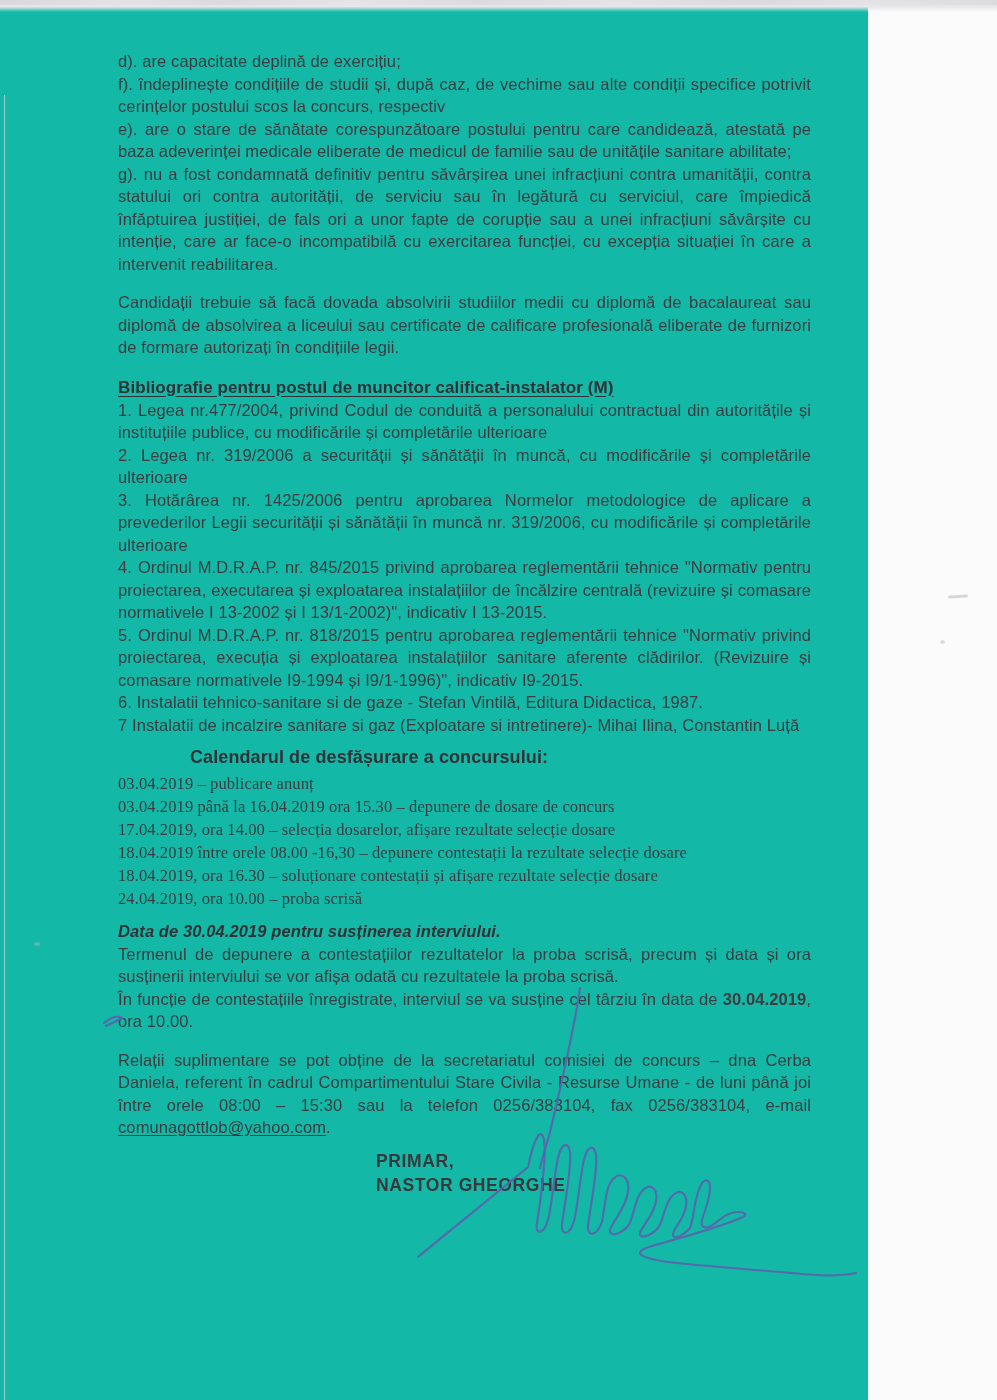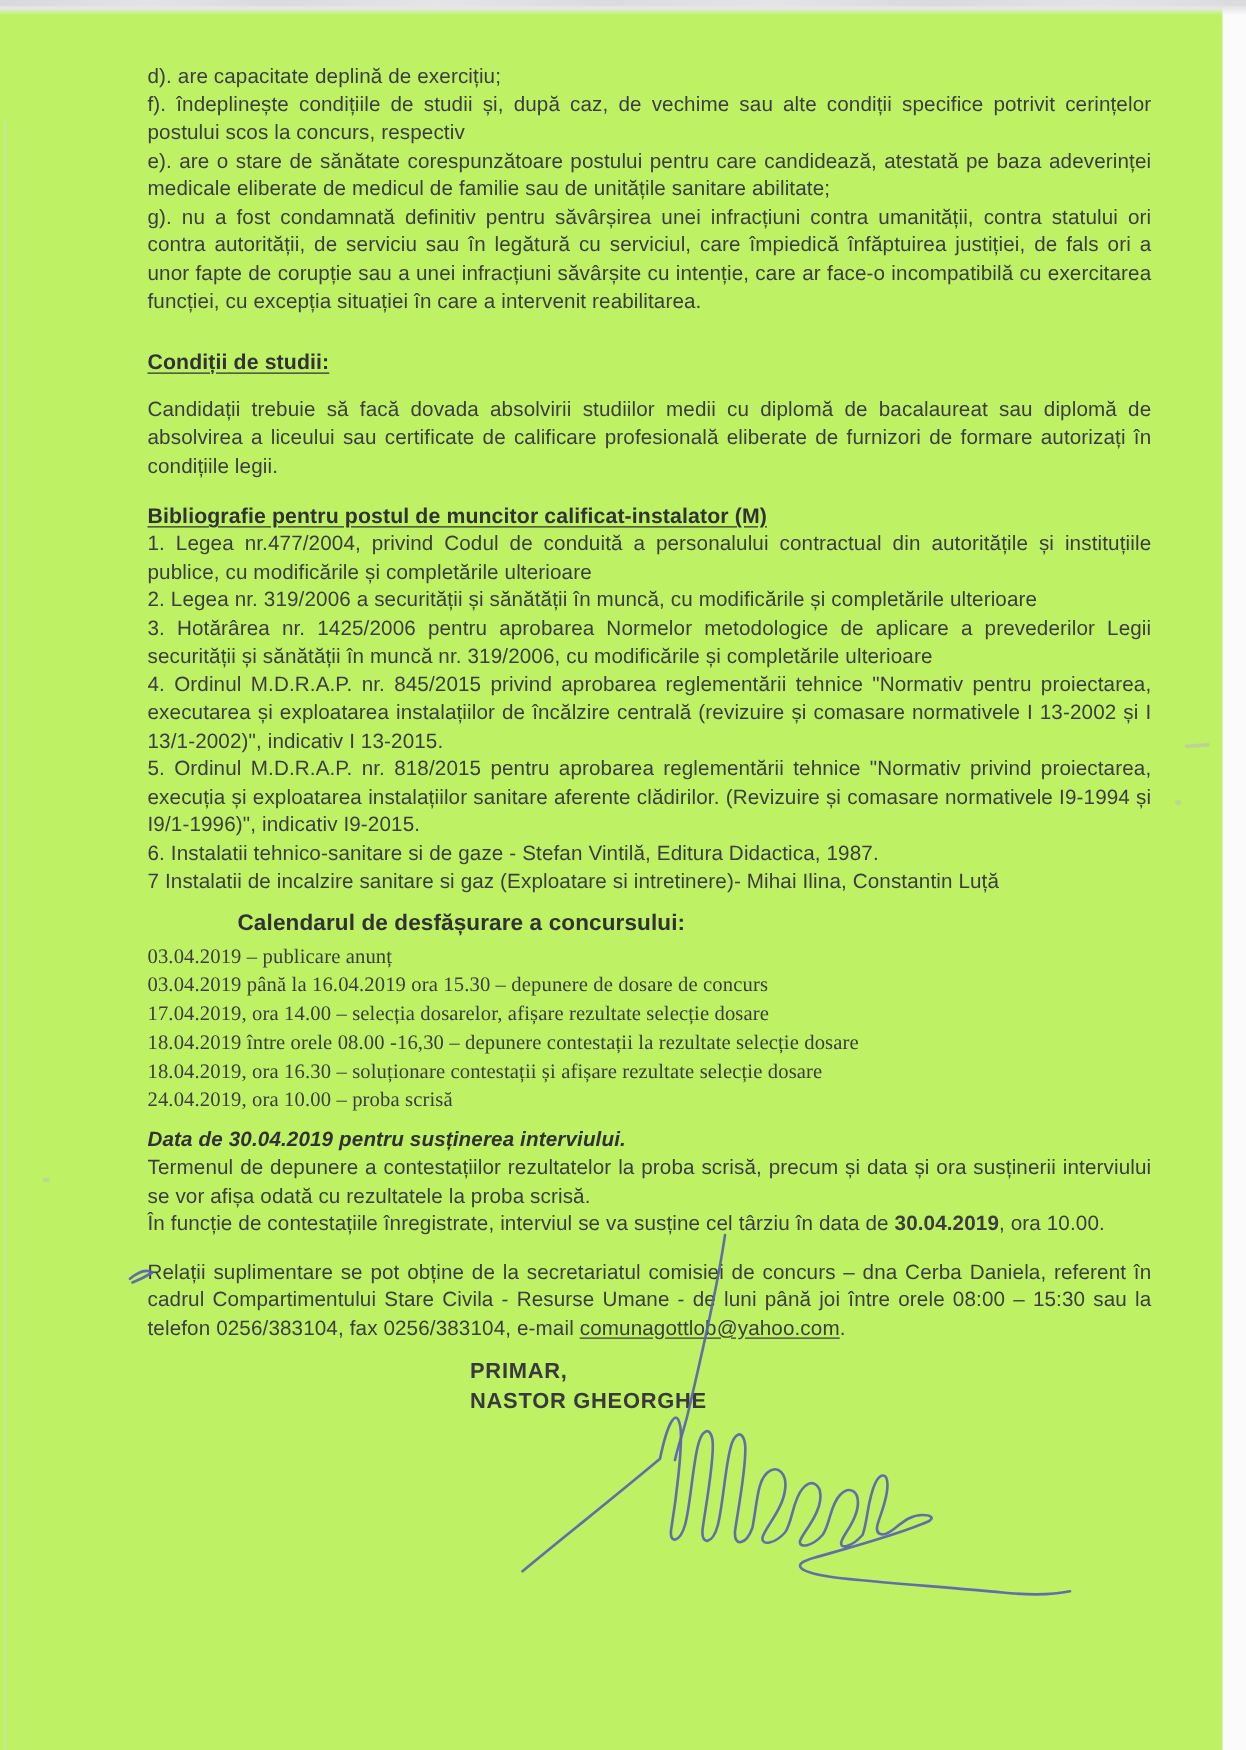--- a/index.html
+++ b/index.html
@@ -4,22 +4,22 @@
 <style>
   html, body { margin: 0; padding: 0; }
   body {
     width: 997px; height: 1400px;
     background: #fbfbfc;
     font-family: "Liberation Sans", sans-serif;
     overflow: hidden;
   }
   .page {
     position: relative;
-    width: 978px; height: 1400px;
-    background: #bef264;
+    width: 868px; height: 1400px;
+    background: #14b8a6;
   }
   
   .scan-band-top {
     position: absolute; top: 0; left: 0; width: 997px; height: 12px;
     background: linear-gradient(to bottom, #dfdfe2 0%, #e7e7ea 55%, rgba(240,240,242,0) 100%);
   }
   .scan-band-top::after {
     content: ""; position: absolute; top: 0; left: 0; right: 0; height: 5px;
     background: linear-gradient(to right,
       #d6d6da 0%, #e4e4e7 12%, #d9d9dd 22%, #e6e6e9 35%,
@@ -91,21 +91,20 @@
   <div class="smudge b"></div>
   <div class="smudge c"></div>
 
   <div class="content">
 
     <p class="just">d). are capacitate deplină de exercițiu;</p>
     <p class="just">f). îndeplinește condițiile de studii și, după caz, de vechime sau alte condiții specifice potrivit cerințelor postului scos la concurs, respectiv</p>
     <p class="just">e). are o stare de sănătate corespunzătoare postului pentru care candidează, atestată pe baza adeverinței medicale eliberate de medicul de familie sau de unitățile sanitare abilitate;</p>
     <p class="just">g). nu a fost condamnată definitiv pentru săvârșirea unei infracțiuni contra umanității, contra statului ori contra autorității, de serviciu sau în legătură cu serviciul, care împiedică înfăptuirea justiției, de fals ori a unor fapte de corupție sau a unei infracțiuni săvârșite cu intenție, care ar face-o incompatibilă cu exercitarea funcției, cu excepția situației în care a intervenit reabilitarea.</p>
 
-    <h3 class="u-head head-studii">Condiții de studii:</h3>
     <p class="just para-studii">Candidații trebuie să facă dovada absolvirii studiilor medii cu diplomă de bacalaureat sau diplomă de absolvirea a liceului sau certificate de calificare profesională eliberate de furnizori de formare autorizați în condițiile legii.</p>
 
     <h3 class="u-head head-biblio">Bibliografie pentru postul de muncitor calificat-instalator (M)</h3>
     <p class="just">1. Legea nr.477/2004, privind Codul de conduită a personalului contractual din autoritățile și instituțiile publice, cu modificările și completările ulterioare</p>
     <p class="just">2. Legea nr. 319/2006 a securității și sănătății în muncă, cu modificările și completările ulterioare</p>
     <p class="just">3. Hotărârea nr. 1425/2006 pentru aprobarea Normelor metodologice de aplicare a prevederilor Legii securității și sănătății în muncă nr. 319/2006, cu modificările și completările ulterioare</p>
     <p class="just">4. Ordinul M.D.R.A.P. nr. 845/2015 privind aprobarea reglementării tehnice "Normativ pentru proiectarea, executarea și exploatarea instalațiilor de încălzire centrală (revizuire și comasare normativele I 13-2002 și I 13/1-2002)", indicativ I 13-2015.</p>
     <p class="just">5. Ordinul M.D.R.A.P. nr. 818/2015 pentru aprobarea reglementării tehnice "Normativ privind proiectarea, execuția și exploatarea instalațiilor sanitare aferente clădirilor. (Revizuire și comasare normativele I9-1994 și I9/1-1996)", indicativ I9-2015.</p>
     <p class="just">6. Instalatii tehnico-sanitare si de gaze - Stefan Vintilă, Editura Didactica, 1987.</p>
     <p>7 Instalatii de incalzire sanitare si gaz (Exploatare si intretinere)- Mihai Ilina, Constantin Luță</p>

